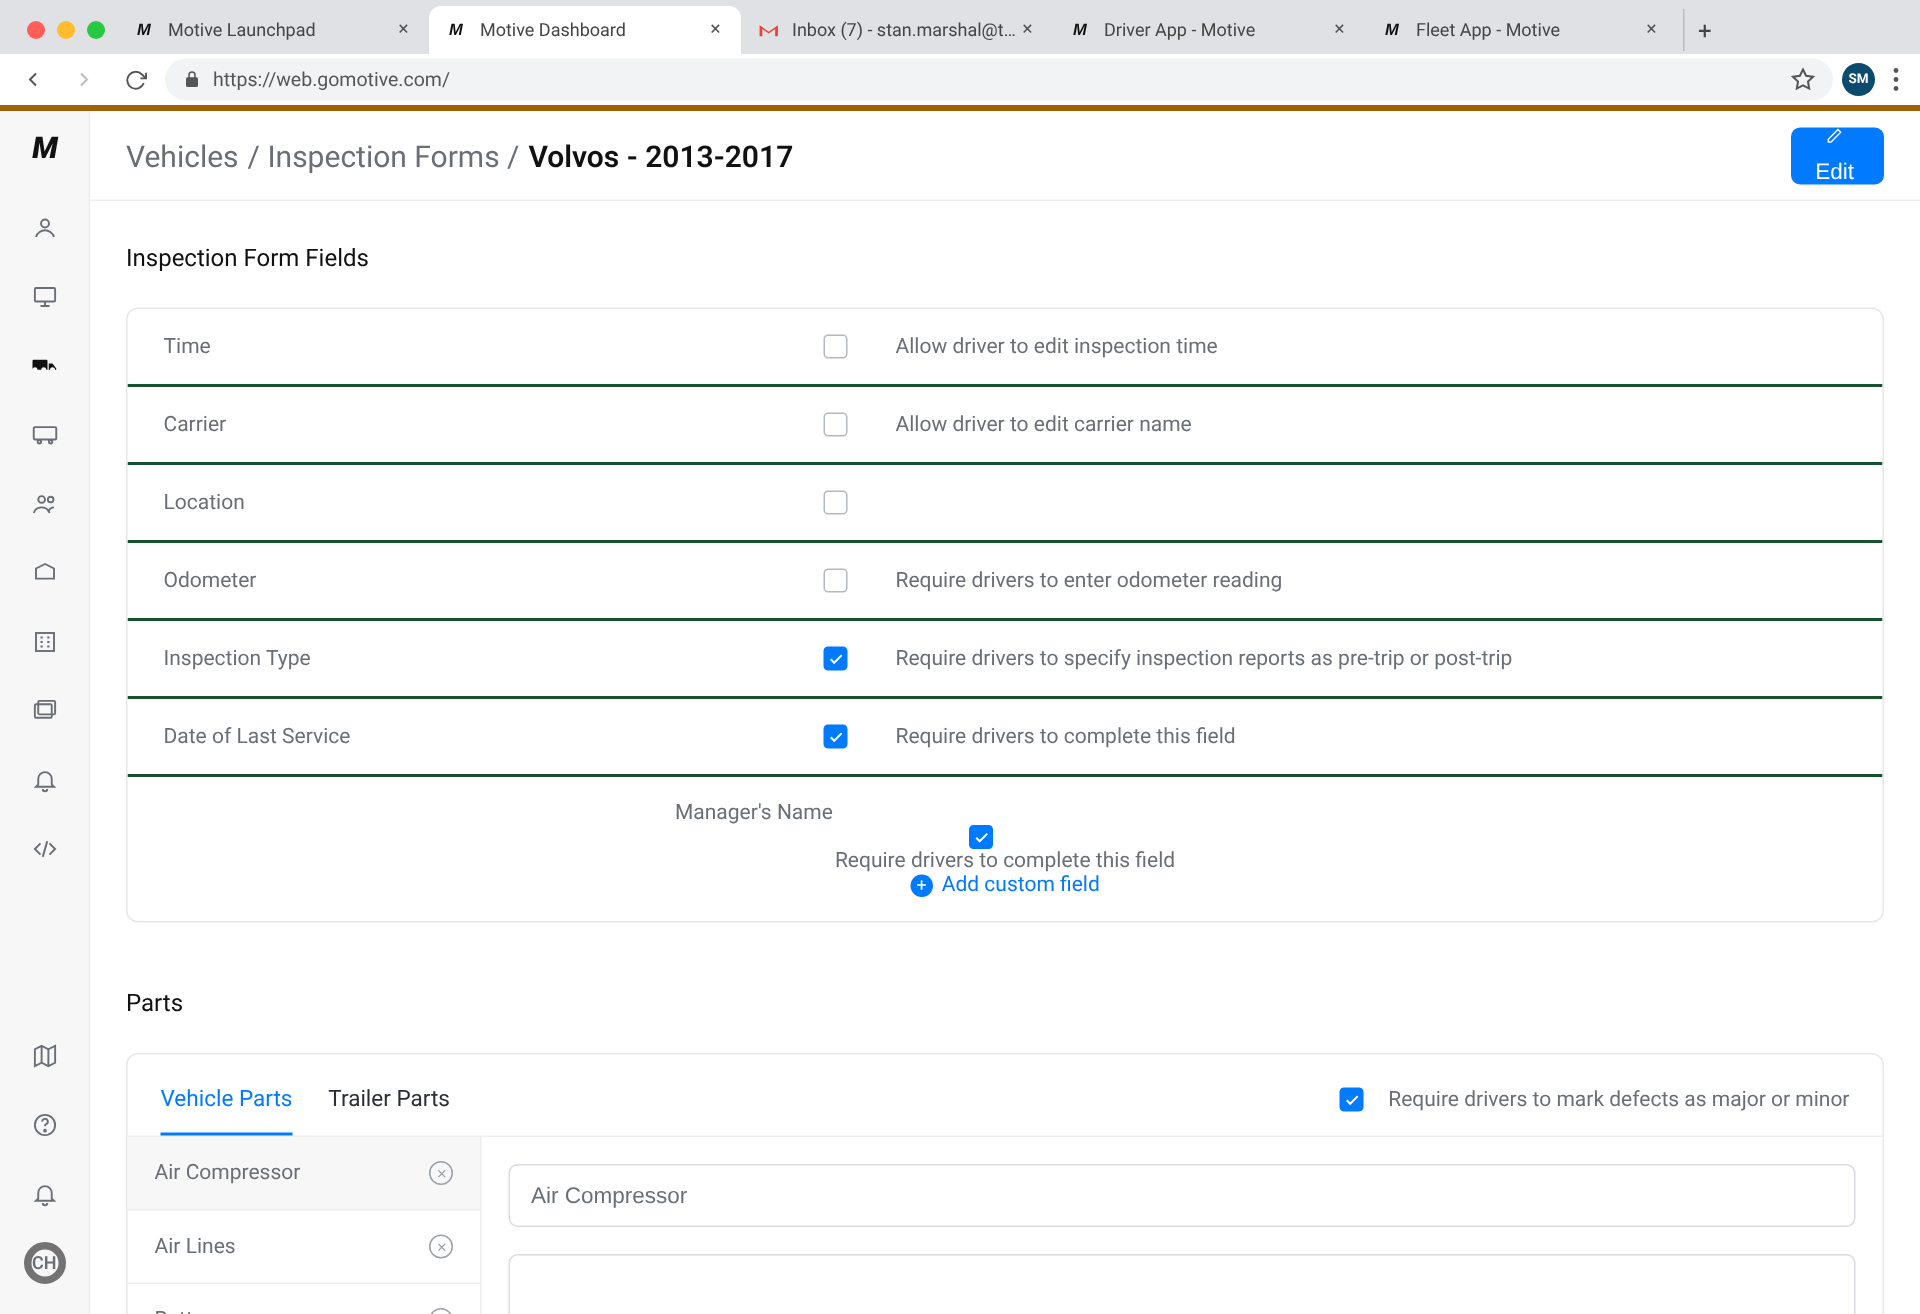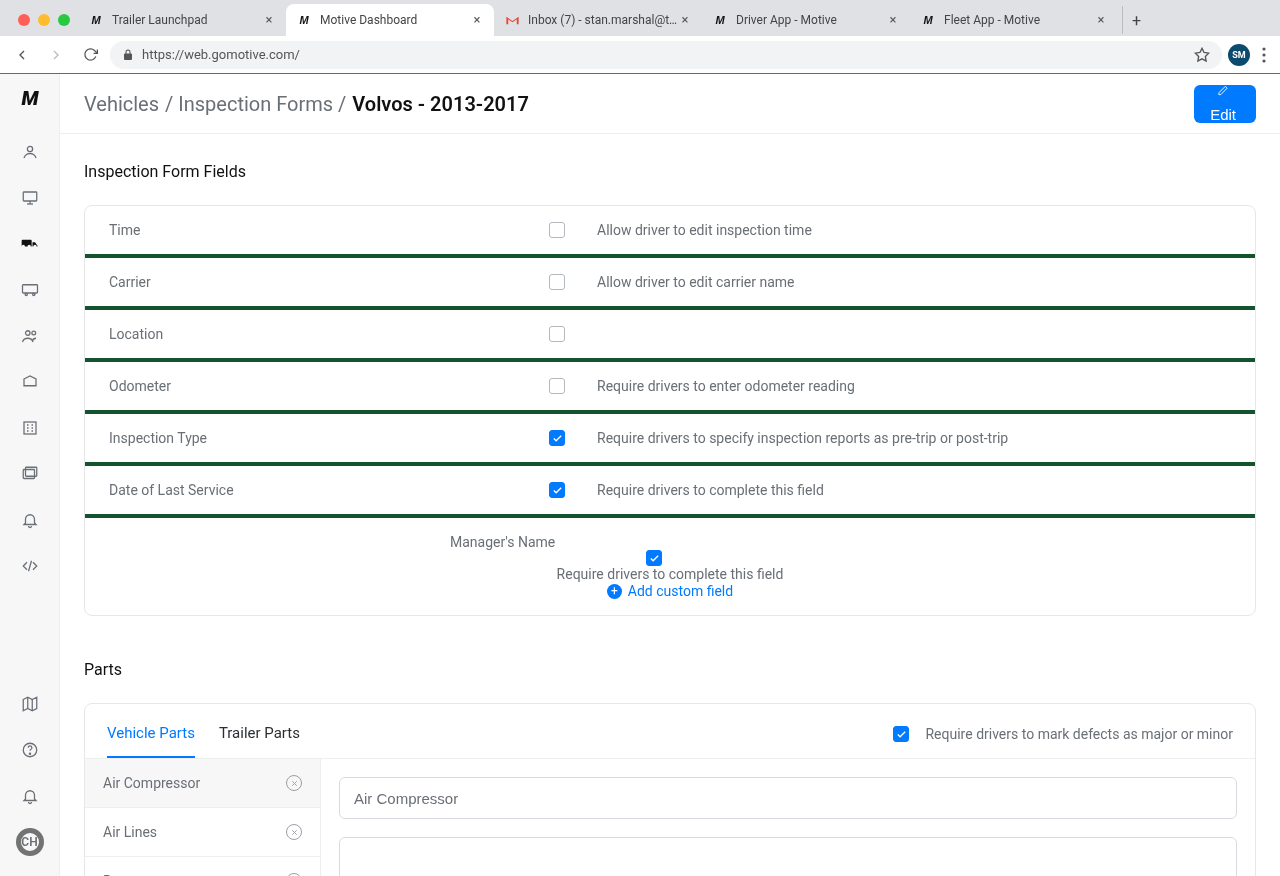--- a/index.html
+++ b/index.html
@@ -82,21 +82,21 @@
     color: #444; font-size: 16px; border-left: 1px solid #bbb; margin-left: 4px; margin-bottom: 2px;
   }
 
   .toolbar {
     background: #fff;
     height: 38px;
     display: flex;
     align-items: center;
     padding: 0 8px;
     gap: 6px;
-    border-bottom: 1px solid #a16207;
+    border-bottom: 4px solid #a16207;
   }
   .nav-icon {
     width: 28px; height: 28px; display: flex; align-items: center; justify-content: center;
     color: #555; cursor: pointer; border-radius: 50%;
   }
   .nav-icon.disabled { color: #bbb; }
   .addr-bar {
     flex: 1;
     height: 28px;
     background: #f1f3f4;
@@ -206,21 +206,21 @@
     border: 1px solid #e5e7eb;
     border-radius: 8px;
     background: #fff;
     overflow: hidden;
   }
 
   .field-row {
     display: flex;
     align-items: center;
     padding: 16px 24px;
-    border-bottom: 4px solid #14532d;
+    border-bottom: 2px solid #14532d;
     min-height: 52px;
   }
   .field-row:last-of-type { border-bottom: none; }
   .field-label {
     width: 440px;
     color: #6a6f76;
     font-size: 14px;
   }
   .field-cb {
     width: 48px;
@@ -345,21 +345,21 @@
 <div class="browser-chrome">
   <div class="tab-strip">
     <div class="traffic-lights">
       <span class="tl-red"></span>
       <span class="tl-yellow"></span>
       <span class="tl-green"></span>
     </div>
     <div class="tabs" id="tabs-container">
         <div class="browser-tab">
           <span class="favicon fav-m">M</span>
-          <span class="tab-title">Trailer Launchpad</span>
+          <span class="tab-title">Motive Launchpad</span>
           <span class="tab-close">×</span>
         </div>
         <div class="browser-tab active">
           <span class="favicon fav-m">M</span>
           <span class="tab-title">Motive Dashboard</span>
           <span class="tab-close">×</span>
         </div>
         <div class="browser-tab">
           <span class="favicon">
             <svg class="fav-gmail" viewBox="0 0 24 18">

